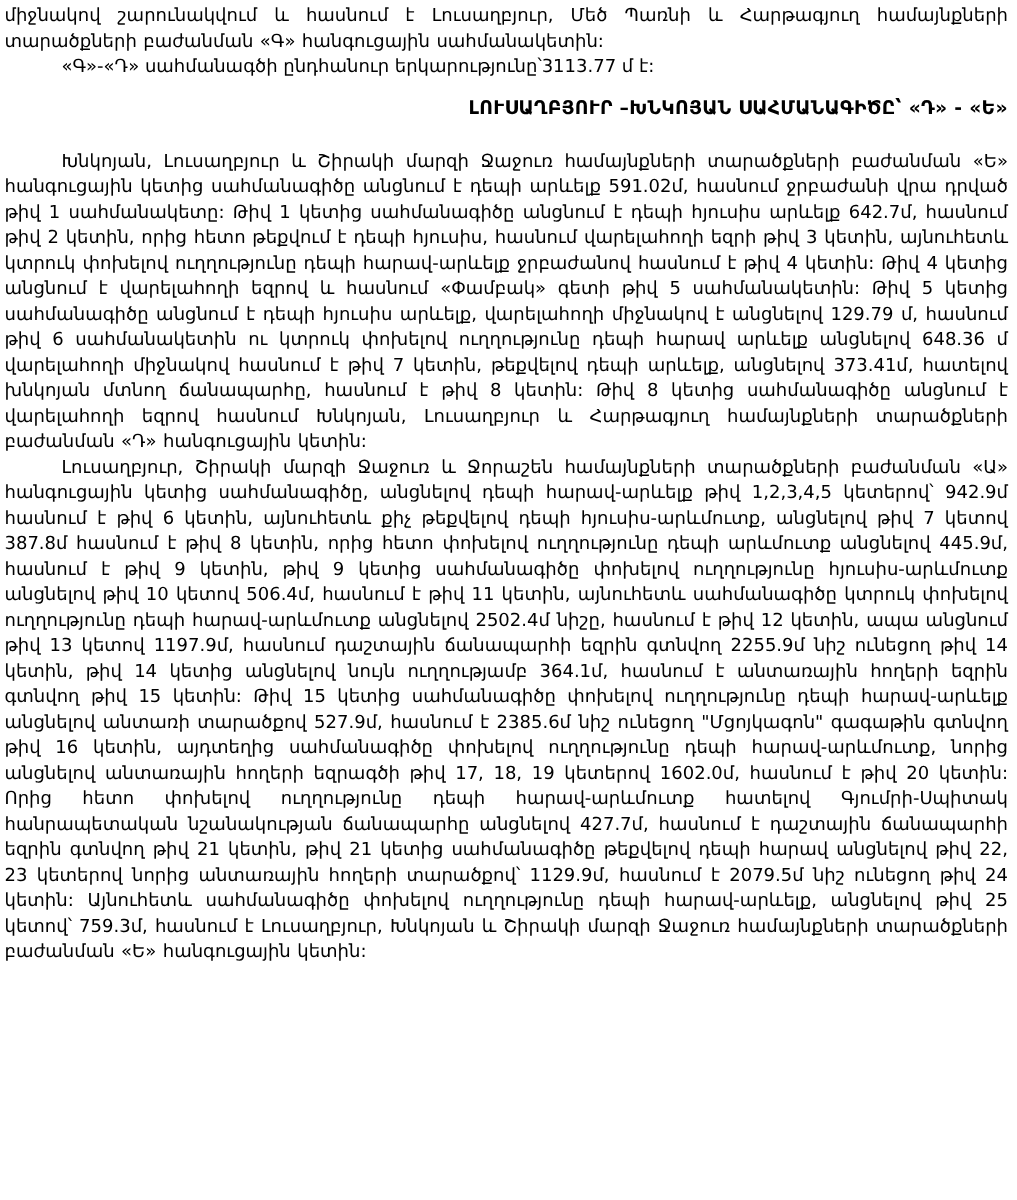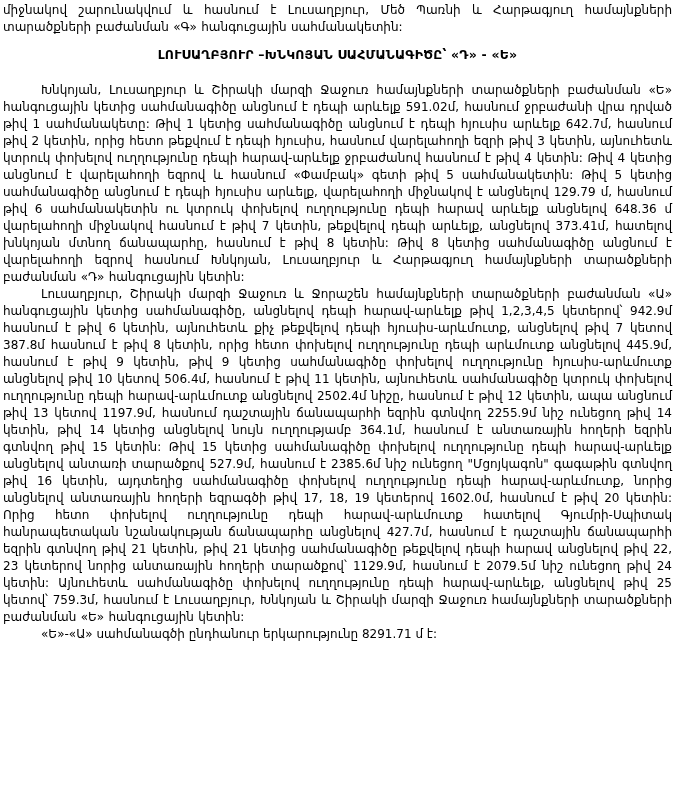--- a/index.html
+++ b/index.html
@@ -29,36 +29,36 @@
   .total-line {
     font-size: 12px;
     line-height: 17px;
     text-indent: 38px;
     text-align: left;
   }
   .section-heading {
     font-size: 12.5px;
     line-height: 17px;
     font-weight: bold;
-    text-align: center;
+    text-align: right;
     margin: 10px 0 19px 0;
     letter-spacing: 0.2px;
   }
 </style>
 </head>
 <body>
 
 <div class="page">
 
   <p class="body-text">միջնակով շարունակվում և հասնում է Լուսաղբյուր, Մեծ Պառնի և Հարթագյուղ համայնքների տարածքների բաժանման «Գ» հանգուցային սահմանակետին:</p>
 
+  <p class="total-line">«Գ»-«Դ» սահմանագծի ընդհանուր երկարությունը՝3113.77 մ է:</p>
 
   <h2 class="section-heading">ԼՈՒՍԱՂԲՅՈՒՐ –ԽՆԿՈՅԱՆ ՍԱՀՄԱՆԱԳԻԾԸ՝ «Դ» - «Ե»</h2>
 
   <p class="body-text indent-first">Խնկոյան, Լուսաղբյուր և Շիրակի մարզի Ջաջուռ համայնքների տարածքների բաժանման «Ե» հանգուցային կետից սահմանագիծը անցնում է դեպի արևելք 591.02մ, հասնում ջրբաժանի վրա դրված թիվ 1 սահմանակետը: Թիվ 1 կետից սահմանագիծը անցնում է դեպի հյուսիս արևելք 642.7մ, հասնում թիվ 2 կետին, որից հետո թեքվում է դեպի հյուսիս, հասնում վարելահողի եզրի թիվ 3 կետին, այնուհետև կտրուկ փոխելով ուղղությունը դեպի հարավ-արևելք ջրբաժանով հասնում է թիվ 4 կետին: Թիվ 4 կետից անցնում է վարելահողի եզրով և հասնում «Փամբակ» գետի թիվ 5 սահմանակետին: Թիվ 5 կետից սահմանագիծը անցնում է դեպի հյուսիս արևելք, վարելահողի միջնակով է անցնելով 129.79 մ, հասնում թիվ 6 սահմանակետին ու կտրուկ փոխելով ուղղությունը դեպի հարավ արևելք անցնելով 648.36 մ վարելահողի միջնակով հասնում է թիվ 7 կետին, թեքվելով դեպի արևելք, անցնելով 373.41մ, հատելով խնկոյան մտնող ճանապարհը, հասնում է թիվ 8 կետին: Թիվ 8 կետից սահմանագիծը անցնում է վարելահողի եզրով հասնում Խնկոյան, Լուսաղբյուր և Հարթագյուղ համայնքների տարածքների բաժանման «Դ» հանգուցային կետին:</p>
 
 
 
   <p class="body-text indent-first">Լուսաղբյուր, Շիրակի մարզի Ջաջուռ և Ջորաշեն համայնքների տարածքների բաժանման «Ա» հանգուցային կետից սահմանագիծը, անցնելով դեպի հարավ-արևելք թիվ 1,2,3,4,5 կետերով՝ 942.9մ հասնում է թիվ 6 կետին, այնուհետև քիչ թեքվելով դեպի հյուսիս-արևմուտք, անցնելով թիվ 7 կետով 387.8մ հասնում է թիվ 8 կետին, որից հետո փոխելով ուղղությունը դեպի արևմուտք անցնելով 445.9մ, հասնում է թիվ 9 կետին, թիվ 9 կետից սահմանագիծը փոխելով ուղղությունը հյուսիս-արևմուտք անցնելով թիվ 10 կետով 506.4մ, հասնում է թիվ 11 կետին, այնուհետև սահմանագիծը կտրուկ փոխելով ուղղությունը դեպի հարավ-արևմուտք անցնելով 2502.4մ նիշը, հասնում է թիվ 12 կետին, ապա անցնում թիվ 13 կետով 1197.9մ, հասնում դաշտային ճանապարհի եզրին գտնվող 2255.9մ նիշ ունեցող թիվ 14 կետին, թիվ 14 կետից անցնելով նույն ուղղությամբ 364.1մ, հասնում է անտառային հողերի եզրին գտնվող թիվ 15 կետին: Թիվ 15 կետից սահմանագիծը փոխելով ուղղությունը դեպի հարավ-արևելք անցնելով անտառի տարածքով 527.9մ, հասնում է 2385.6մ նիշ ունեցող "Մցոյկագոն" գագաթին գտնվող թիվ 16 կետին, այդտեղից սահմանագիծը փոխելով ուղղությունը դեպի հարավ-արևմուտք, նորից անցնելով անտառային հողերի եզրագծի թիվ 17, 18, 19 կետերով 1602.0մ, հասնում է թիվ 20 կետին: Որից հետո փոխելով ուղղությունը դեպի հարավ-արևմուտք հատելով Գյումրի-Սպիտակ հանրապետական նշանակության ճանապարհը անցնելով 427.7մ, հասնում է դաշտային ճանապարհի եզրին գտնվող թիվ 21 կետին, թիվ 21 կետից սահմանագիծը թեքվելով դեպի հարավ անցնելով թիվ 22, 23 կետերով նորից անտառային հողերի տարածքով՝ 1129.9մ, հասնում է 2079.5մ նիշ ունեցող թիվ 24 կետին: Այնուհետև սահմանագիծը փոխելով ուղղությունը դեպի հարավ-արևելք, անցնելով թիվ 25 կետով՝ 759.3մ, հասնում է Լուսաղբյուր, Խնկոյան և Շիրակի մարզի Ջաջուռ համայնքների տարածքների բաժանման «Ե» հանգուցային կետին:</p>
 
-  <p class="total-line">«Ե»-«Ա» սահմանագծի ընդհանուր երկարությունը 8291.71 մ է:</p>
 
 </div>
 
 </body></html>

